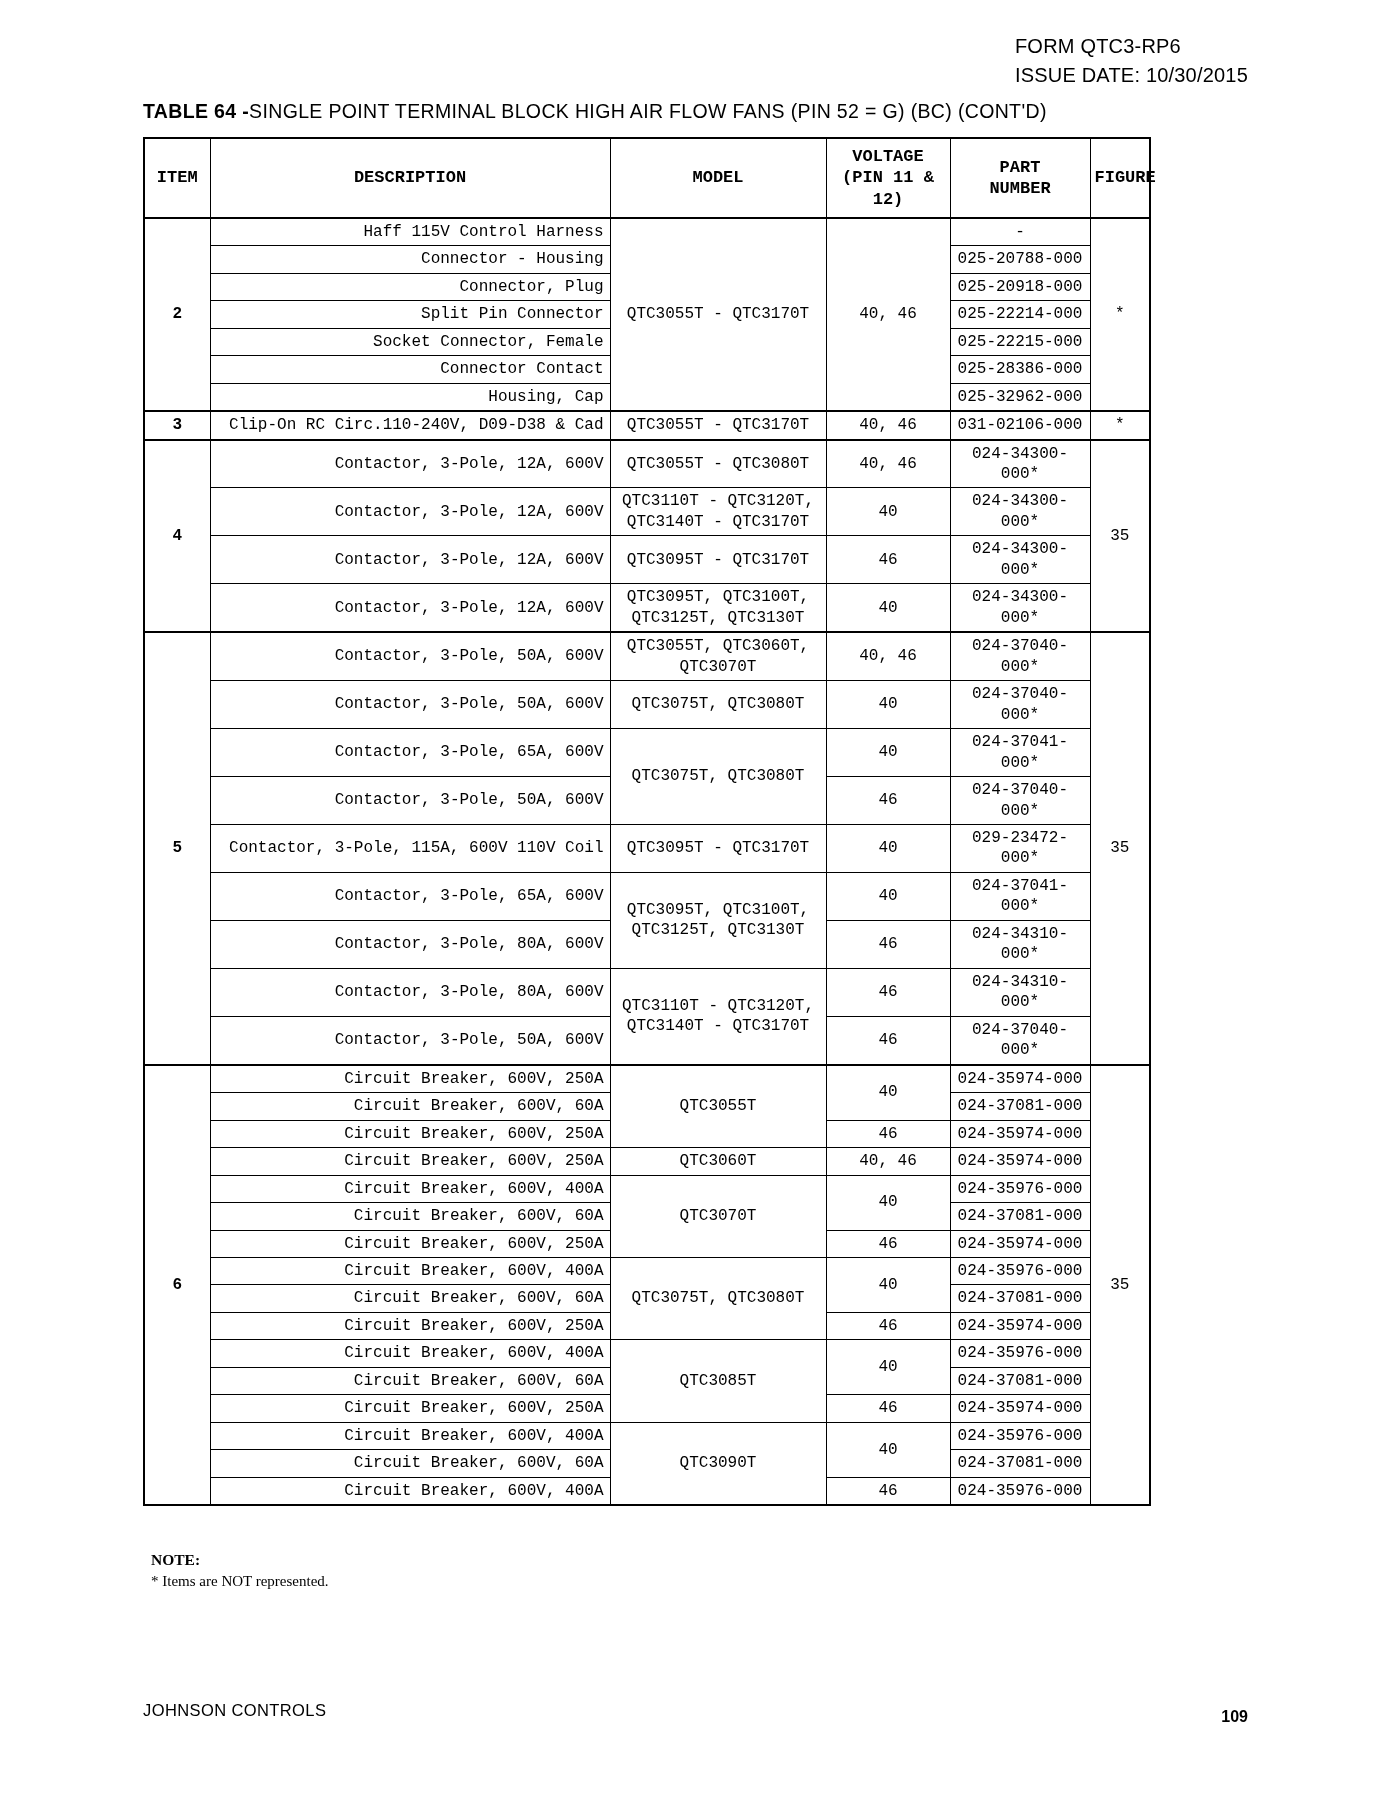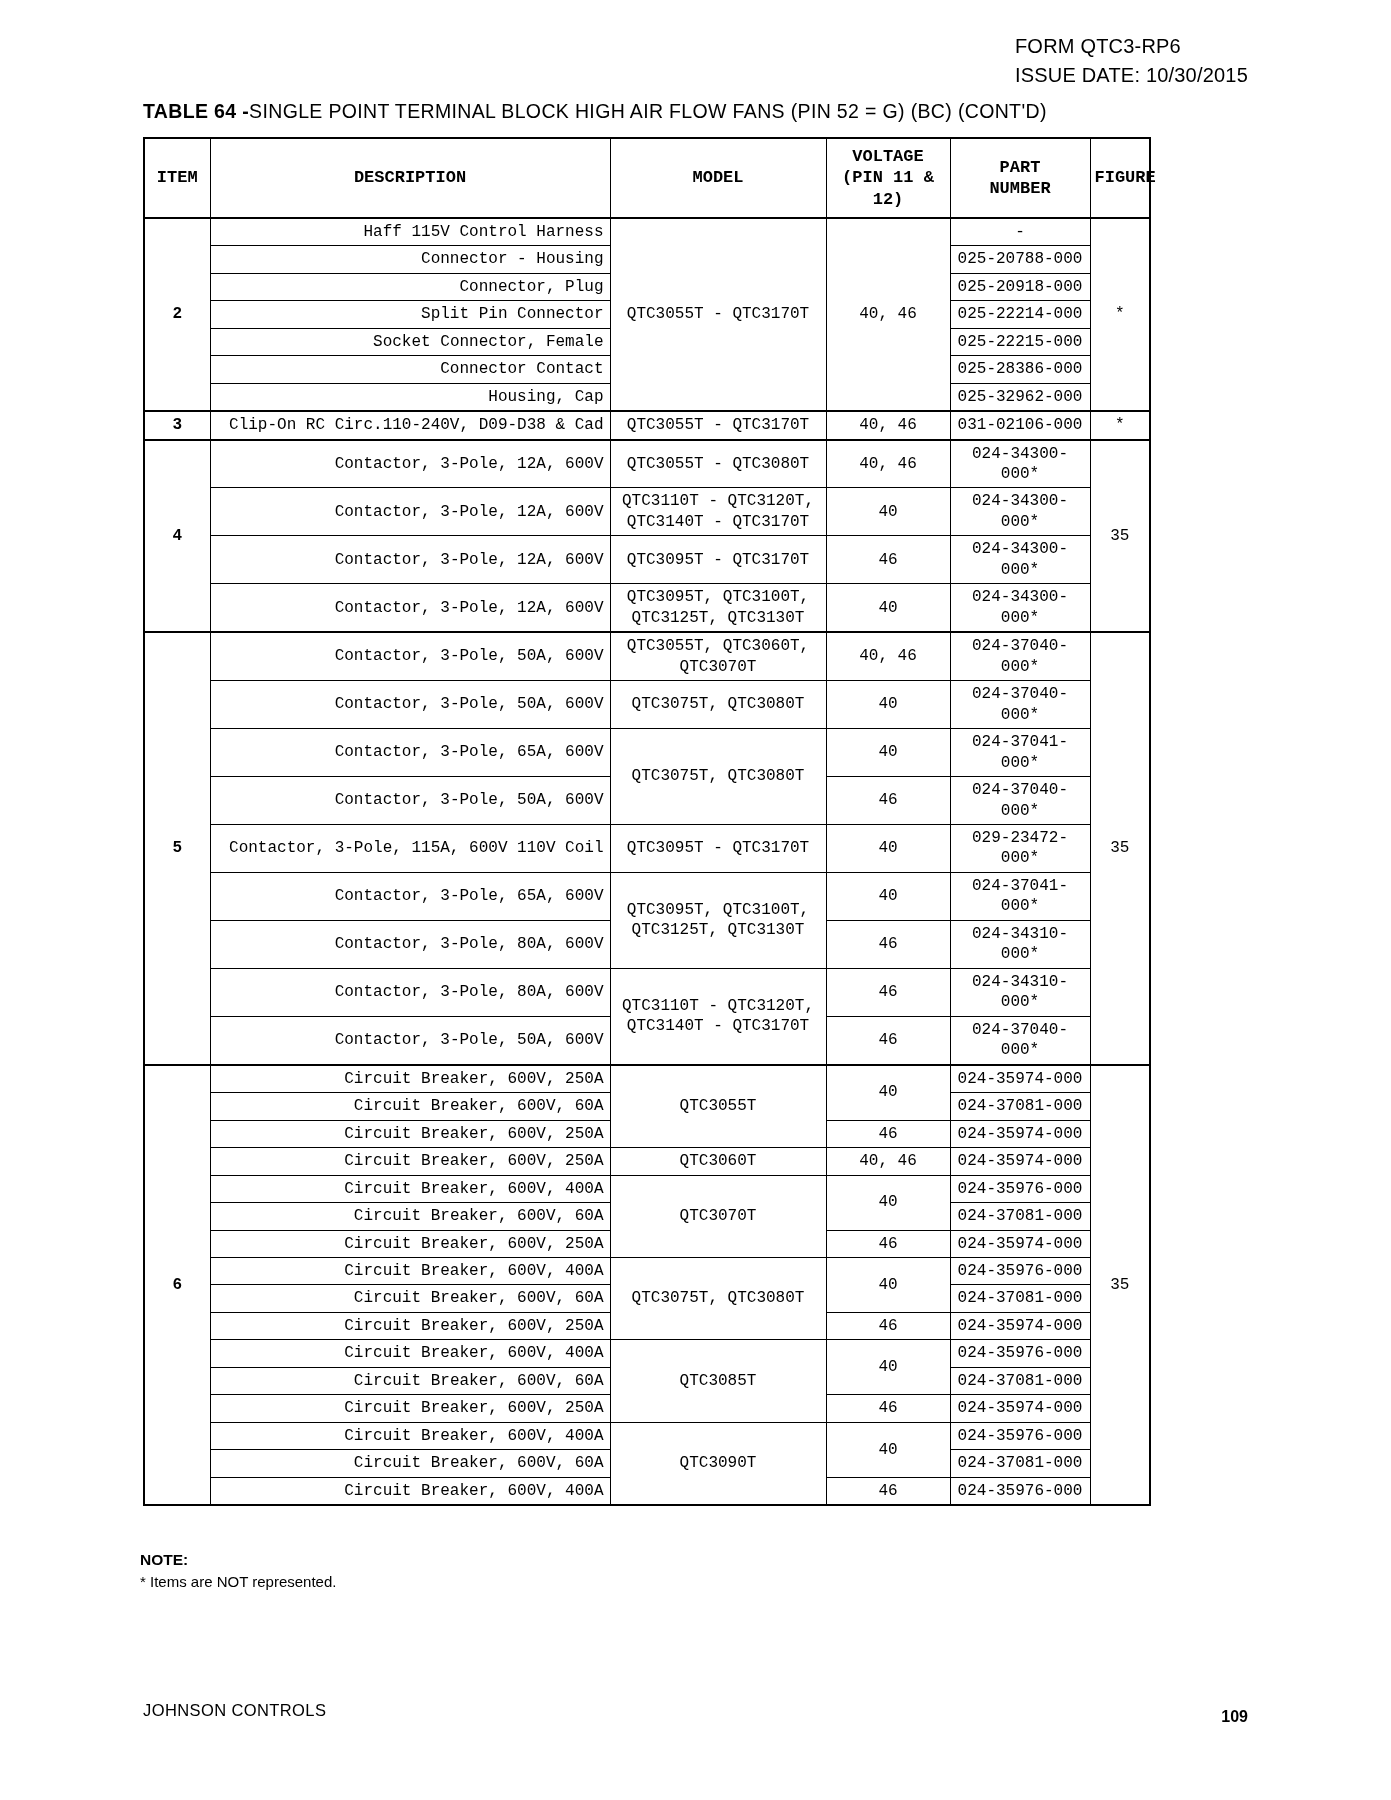--- a/index.html
+++ b/index.html
@@ -88,24 +88,25 @@
   td.c-left   { text-align: right; }
   td.c-center { text-align: center; }
   td.c-item   { text-align: center; font-weight: bold; font-size: 16.5px; }
 
   
   tr.grp-top > td, tr.grp-top > th { border-top: 2.5px solid #000; }
 
   
   .notes {
     position: absolute;
-    left: 140px;
+    left: 151px;
     top: 1549px;
     font-size: 15px;
     line-height: 1.42;
+    font-family: Liberation Serif, serif;
   }
   .notes .note-title { font-weight: bold; font-size: 15.5px; }
   .notes .note-line { white-space: nowrap; }
 
   
   .footer-left {
     position: absolute;
     left: 143px;
     bottom: 80px;
     font-size: 16.5px;

